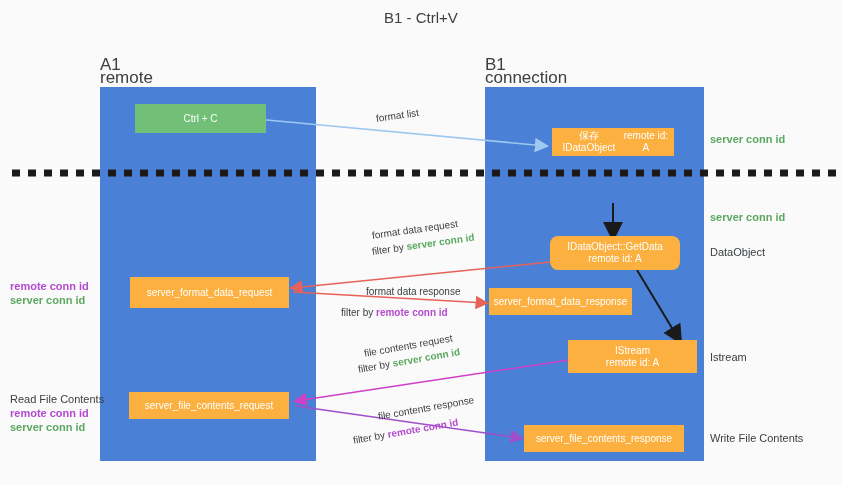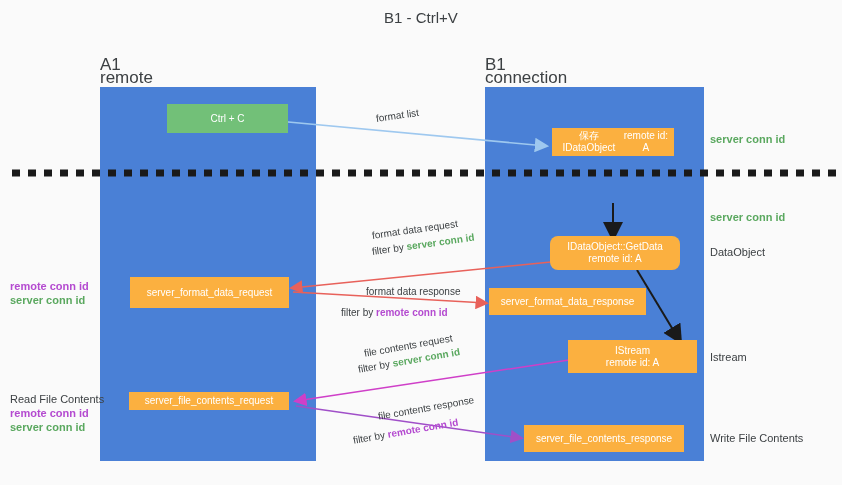--- a/index.html
+++ b/index.html
@@ -91,44 +91,44 @@
 
     <line x1="293" y1="292" x2="486" y2="303" stroke="#e8615a" stroke-width="1.5" marker-end="url(#ah-red)"></line>
 
     <line x1="569" y1="360" x2="296" y2="401" stroke="#cf3fc8" stroke-width="1.5" marker-end="url(#ah-mag)"></line>
 
     <line x1="296" y1="406" x2="521" y2="438" stroke="#a04fc8" stroke-width="1.5" marker-end="url(#ah-pur)"></line>
 
     <line x1="12" y1="173" x2="838" y2="173" stroke="#1a1a1a" stroke-width="7" stroke-dasharray="8 8"></line>
   </svg>
 
-  <div class="node green" style="left:135px;top:104px;width:121px;height:29px;margin-left:32px;">
+  <div class="node green" style="left:135px;top:104px;width:131px;height:29px;">
     <span>Ctrl + C</span>
   </div>
 
   <div class="node orange" style="left:130px;top:277px;width:159px;height:31px;">
     <span>server_format_data_request</span>
   </div>
 
-  <div class="node orange" style="left:129px;top:392px;width:160px;height:18px;">
+  <div class="node orange" style="left:129px;top:392px;width:160px;height:27px;">
     <span>server_file_contents_request</span>
   </div>
 
   <div class="node orange" style="left:552px;top:128px;width:122px;height:28px;flex-direction:row;">
     <span>保存IDataObject</span>
     <span>remote id: A</span>
   </div>
 
 
   <div class="node orange" style="left:550px;top:236px;width:130px;height:34px;flex-direction:column;border-radius:8px;">
     <span>IDataObject::GetData</span>
     <span>remote id: A</span>
   </div>
 
-  <div class="node orange" style="left:489px;top:288px;width:157px;height:27px;">
+  <div class="node orange" style="left:489px;top:288px;width:143px;height:27px;">
     <span>server_format_data_response</span>
   </div>
 
   <div class="node orange" style="left:568px;top:340px;width:129px;height:33px;flex-direction:column;">
     <span>IStream</span>
     <span>remote id: A</span>
   </div>
 
   <div class="node orange" style="left:524px;top:425px;width:160px;height:27px;">
     <span>server_file_contents_response</span>

